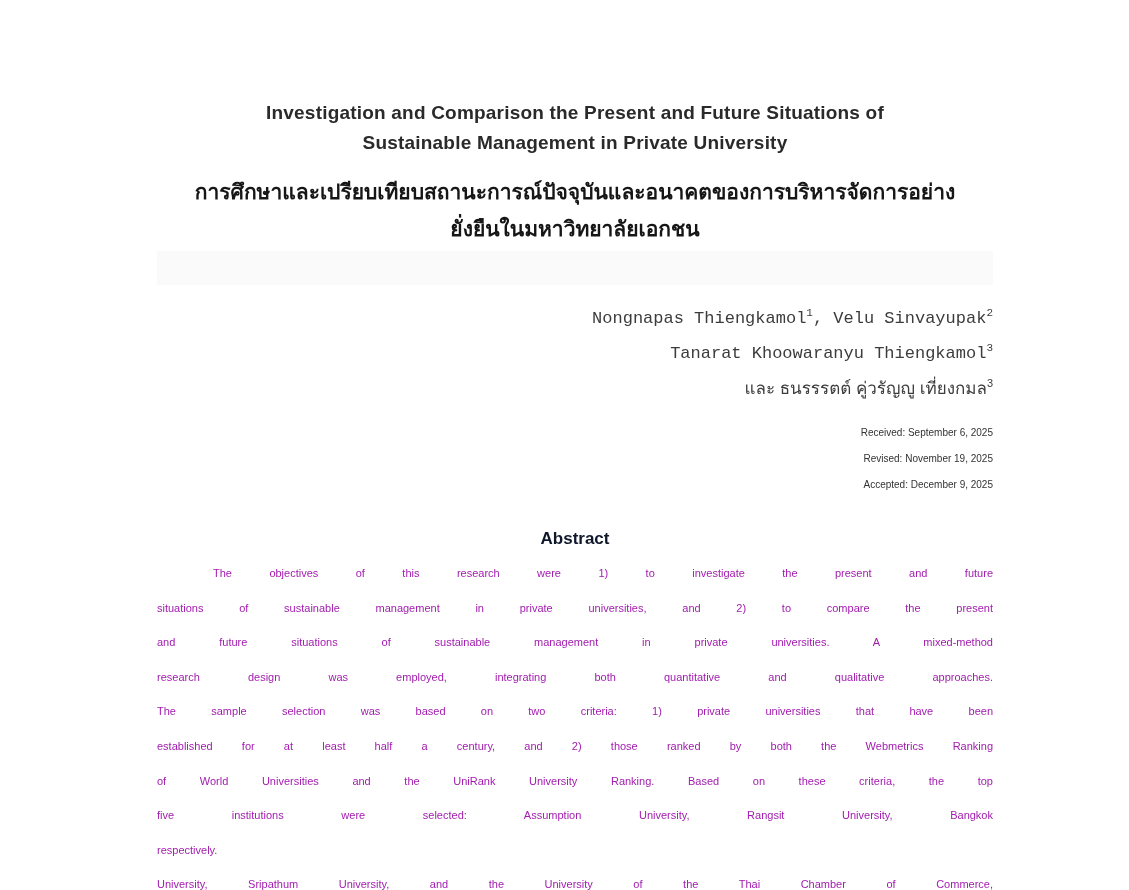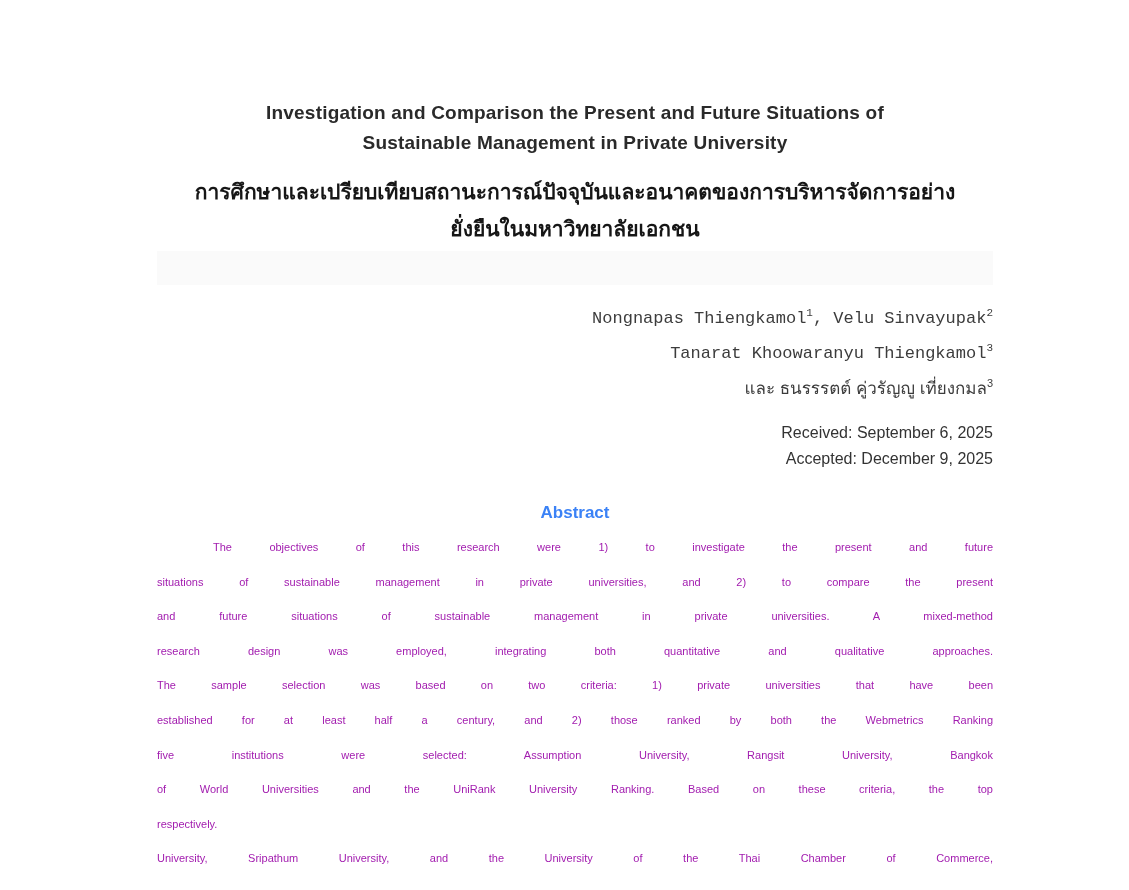--- a/index.html
+++ b/index.html
@@ -57,31 +57,31 @@
     line-height: 35px;
     color: #3c3c3c;
   }
   sup {
     font-size: 11px;
     line-height: 0;
   }
   .dates {
     margin-top: 14px;
     text-align: right;
-    font-size: 16px;
+    font-size: 10px;
     line-height: 26px;
     color: #333333;
   }
   .abstract-heading {
     margin-top: 30px;
     text-align: center;
     font-size: 17px;
     line-height: 22px;
     font-weight: 700;
-    color: #3b82f6;
+    color: #0f172a;
   }
   .abstract {
     margin-top: 6px;
     font-size: 11px;
     line-height: 34.6px;
     color: #a21caf;
   }
   .abs-line {
     text-align: justify;
     text-align-last: justify;
@@ -116,32 +116,33 @@
       <div><span>Nongnapas Thiengkamol</span><sup>1</sup><span>, Velu Sinvayupak</span><sup>2</sup></div>
       <div><span>Tanarat Khoowaranyu Thiengkamol</span><sup>3</sup></div>
     </div>
 
     <div class="authors-th">
       <div><span>และ ธนรรรตต์ คู่วรัญญู เที่ยงกมล</span><sup>3</sup></div>
     </div>
 
     <div class="dates">
       <div>Received: September 6, 2025</div>
+      <div>Revised: November 19, 2025</div>
       <div>Accepted: December 9, 2025</div>
     </div>
 
     <div class="abstract-heading">Abstract</div>
 
     <div class="abstract">
       <div class="abs-line first">The objectives of this research were 1) to investigate the present and future</div>
       <div class="abs-line">situations of sustainable management in private universities, and 2) to compare the present</div>
       <div class="abs-line">and future situations of sustainable management in private universities. A mixed-method</div>
       <div class="abs-line">research design was employed, integrating both quantitative and qualitative approaches.</div>
       <div class="abs-line">The sample selection was based on two criteria: 1) private universities that have been</div>
       <div class="abs-line">established for at least half a century, and 2) those ranked by both the Webmetrics Ranking</div>
+      <div class="abs-line">of World Universities and the UniRank University Ranking. Based on these criteria, the top</div>
       <div class="abs-line">five institutions were selected: Assumption University, Rangsit University, Bangkok</div>
-      <div class="abs-line">of World Universities and the UniRank University Ranking. Based on these criteria, the top</div>
       <div class="abs-line last">respectively.</div>
       <div class="abs-line">University, Sripathum University, and the University of the Thai Chamber of Commerce,</div>
     </div>
 
   </div>
 </div>
 
 </body></html>

